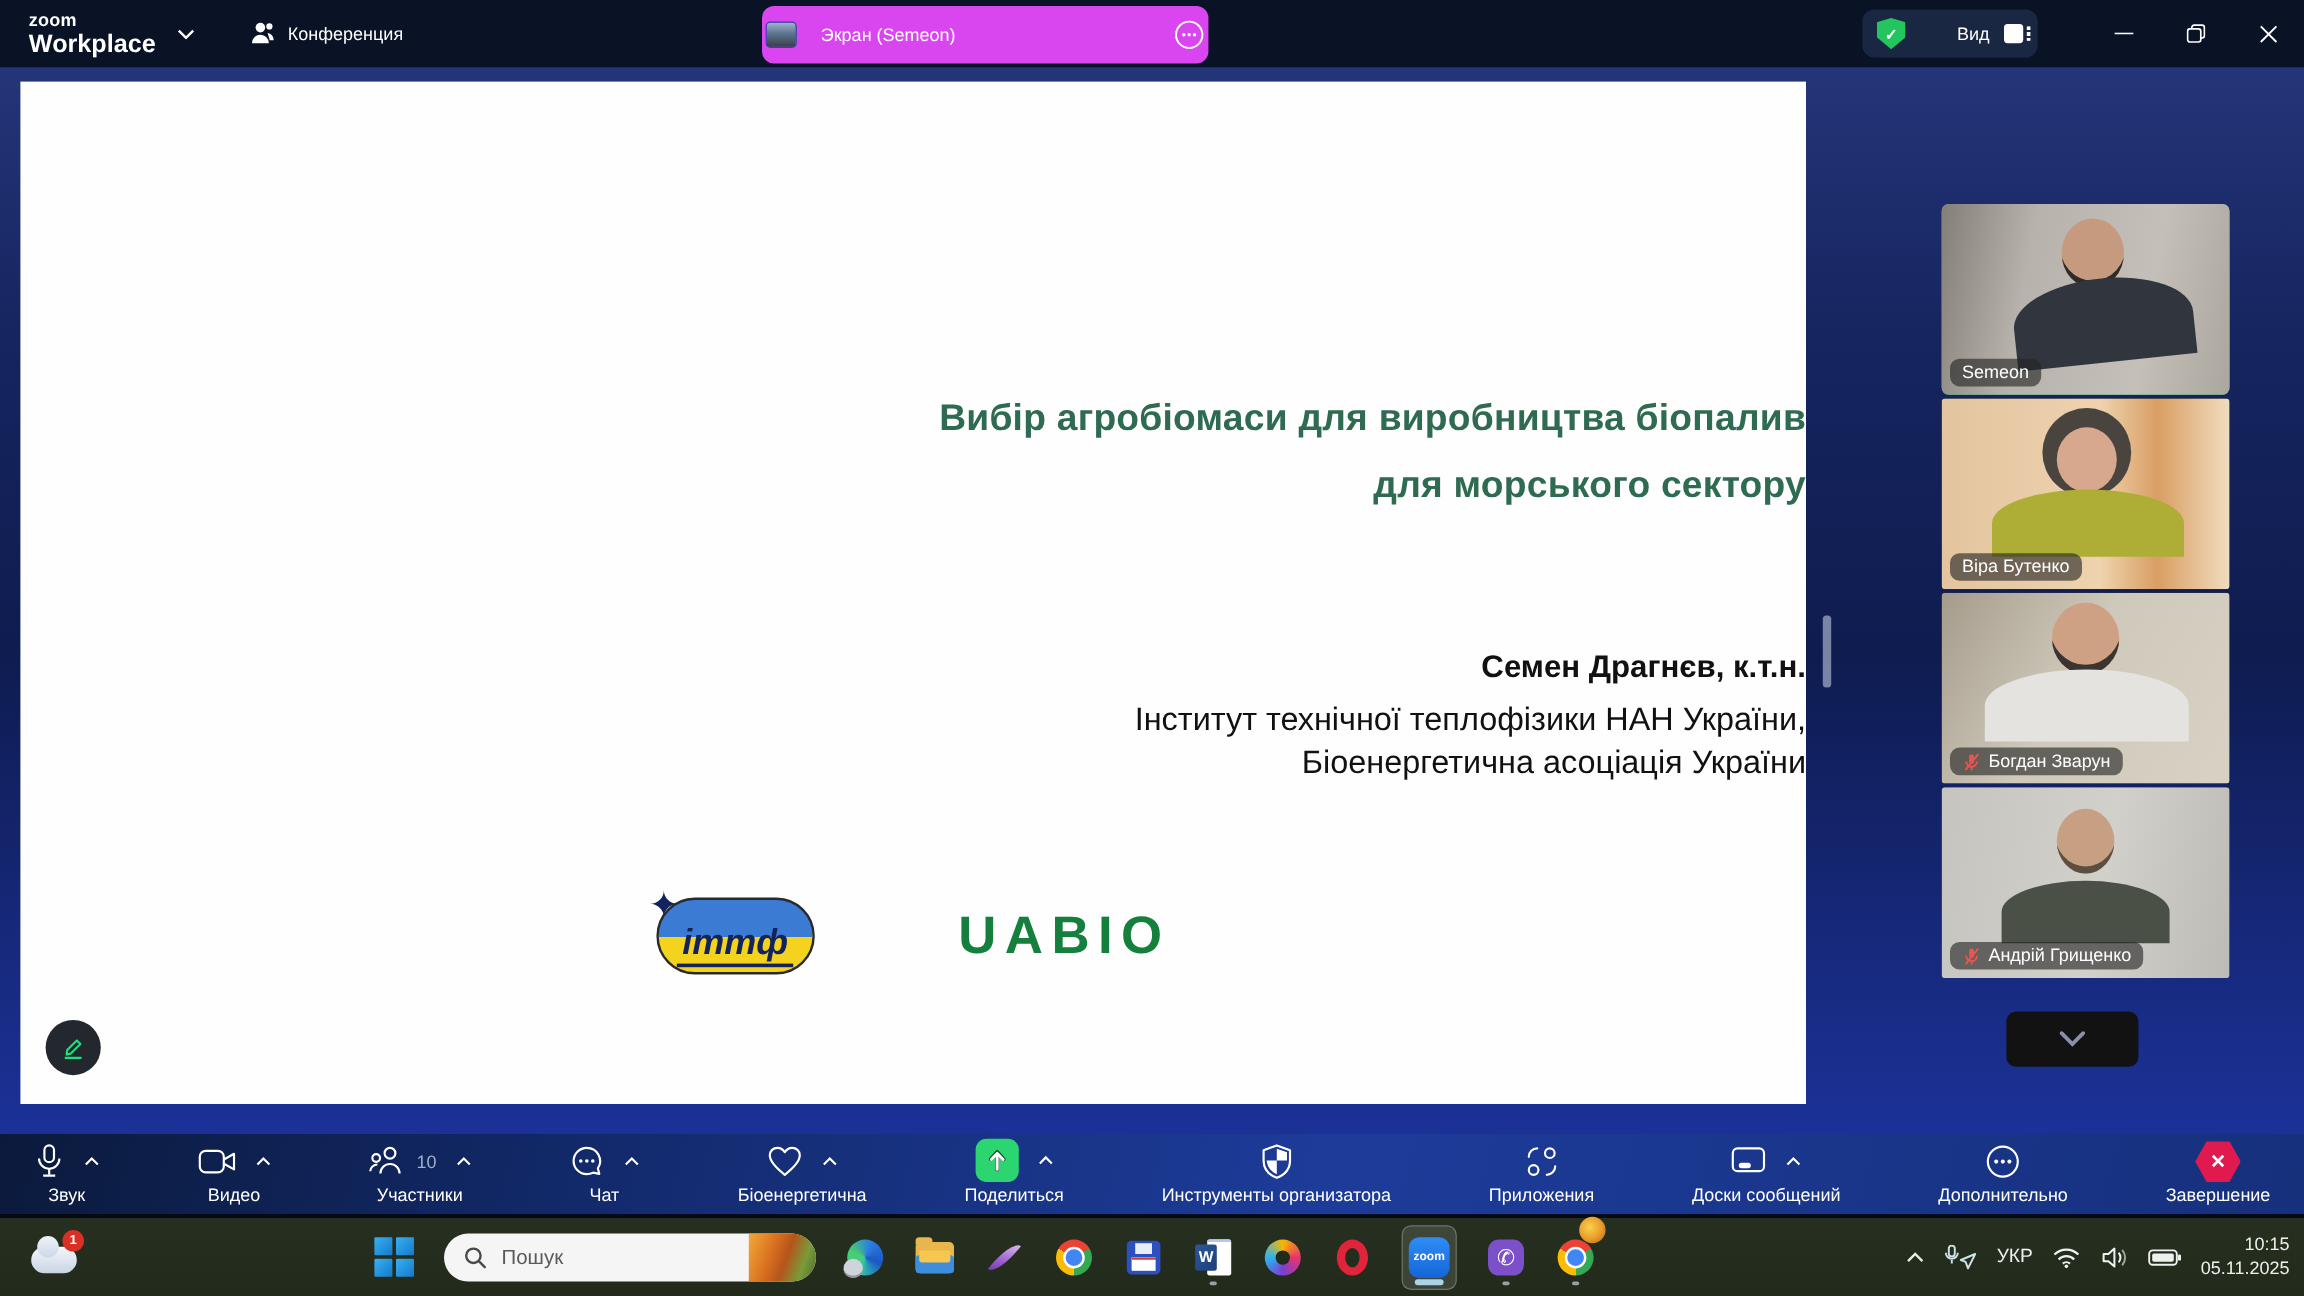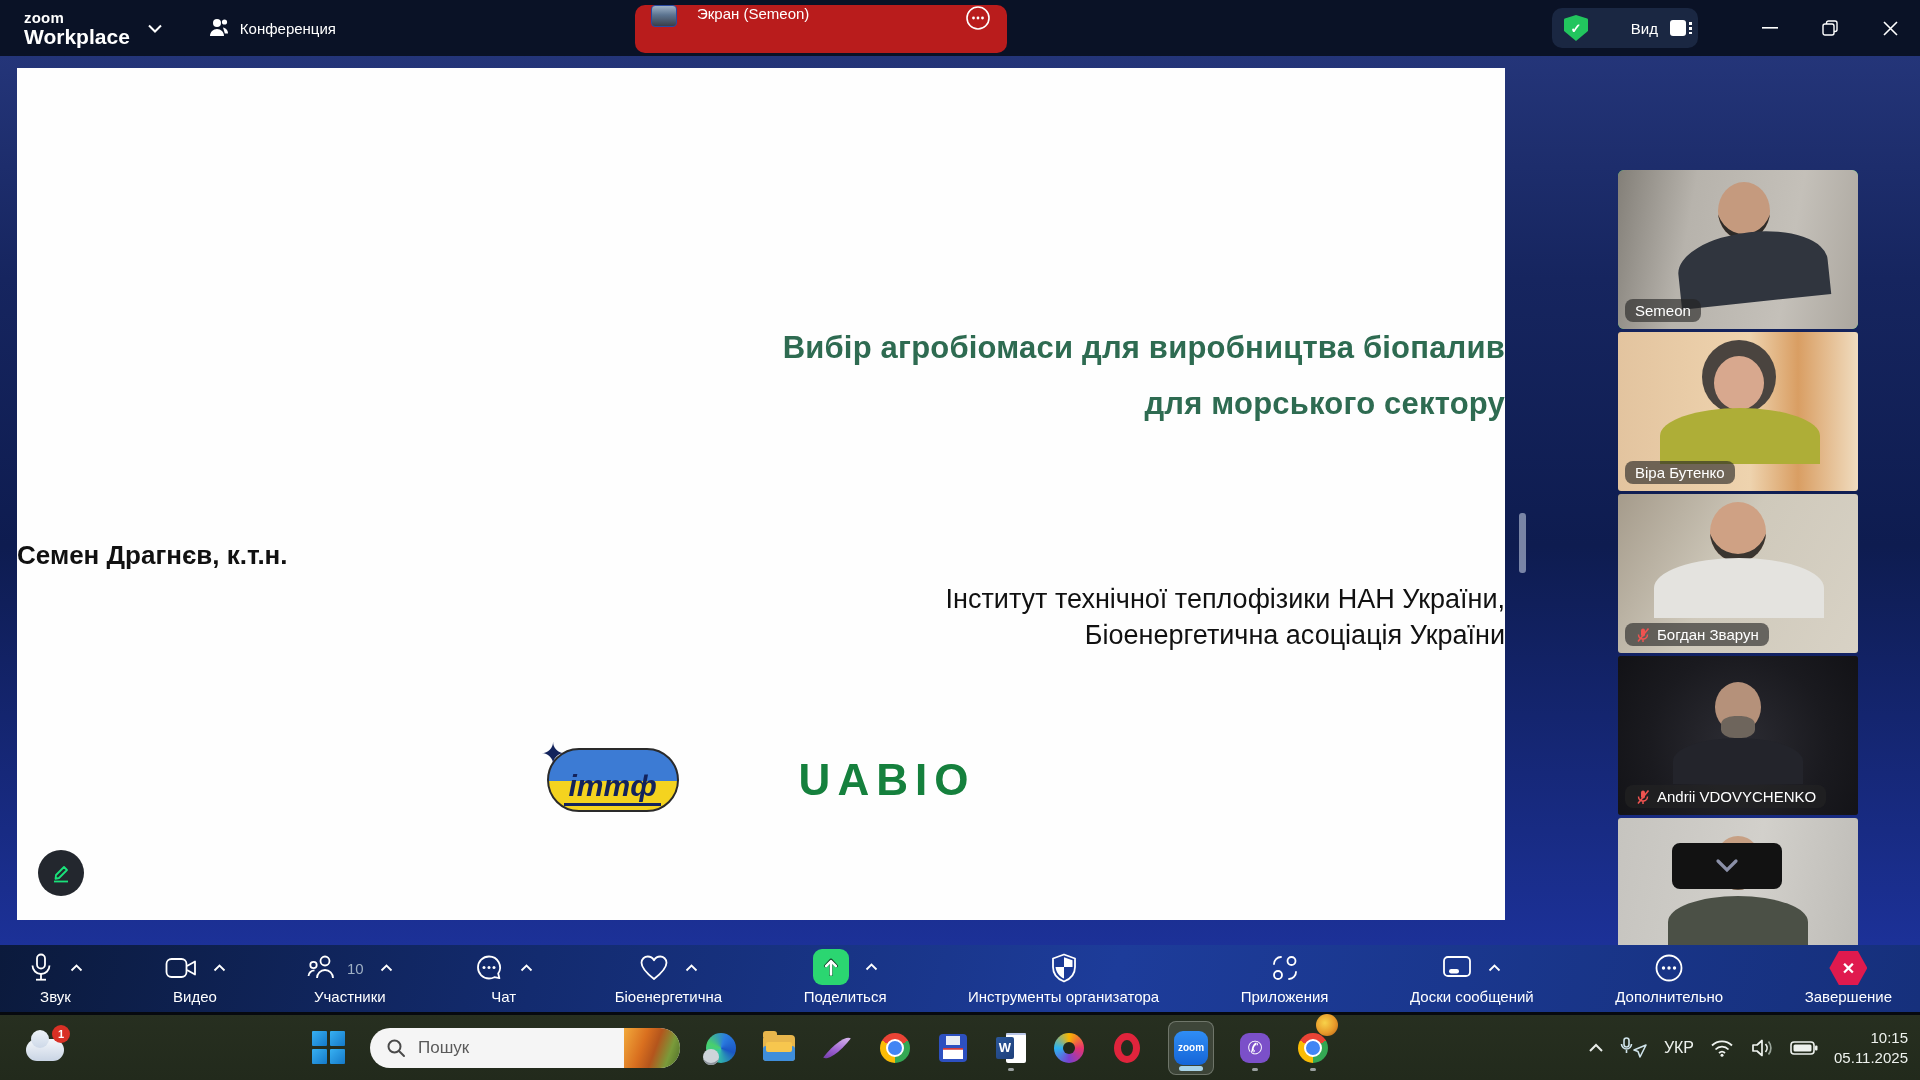--- a/index.html
+++ b/index.html
@@ -11,22 +11,22 @@
   .topbar { position:absolute; left:0; top:0; width:1920px; height:56px;
     background:#0a1226; display:flex; align-items:center; }
   .brand { margin-left:24px; color:#fff; line-height:1; }
   .brand .b-top { font-size:15px; font-weight:bold; letter-spacing:.2px; }
   .brand .b-bottom { font-size:21px; font-weight:bold; margin-top:1px; }
   .chev-dn { margin-left:18px; }
   .tab { display:flex; align-items:center; gap:10px; color:#fff; font-size:15px;
     padding:0 18px; height:72px; }
   .tab.conf { margin-left:28px; }
   .tab.active { position:absolute; left:635px; top:5px; height:48px; width:372px;
-    background:#b91c1c; border-radius:10px; display:flex; align-items:flex-start;
-    padding:0 16px; }
+    background:#d946ef; border-radius:10px; display:flex; align-items:center;
+    padding:0 3px; }
   .tab.active .spacer { flex:1; }
   .mini-thumb { width:26px; height:22px; border-radius:4px;
     background:linear-gradient(180deg,#9fb3c8 0%,#5c7490 45%,#3a3f4a 100%);
     border:1px solid #2b4aa0; }
   .view-pill { position:absolute; left:1552px; top:8px; height:40px; width:146px;
     background:#1a2742; border-radius:10px; display:flex; align-items:center;
     gap:12px; padding:0 12px; color:#fff; font-size:15px; }
   .shield-green { width:24px; height:26px; background:#22c55e;
     border-radius:5px 5px 10px 10px; clip-path:polygon(50% 0,100% 14%,100% 62%,50% 100%,0 62%,0 14%);
     display:flex; align-items:center; justify-content:center; color:#fff;
@@ -38,21 +38,21 @@
   .win-btn { width:60px; height:56px; display:flex; align-items:center; justify-content:center; }
 
   
   .main { position:absolute; left:0; top:56px; width:1920px; height:889px;
     background:linear-gradient(180deg,#243579 0%, #16255f 25%, #0e1c50 55%, #1c3198 100%); }
   .slide { position:absolute; left:17px; top:12px; width:1488px; height:852px;
     background:#fefefe; }
   .slide-title { position:absolute; left:0; width:100%; text-align:right;
     color:#2e6b51; font-weight:bold; font-size:31px; letter-spacing:.2px; }
   .t1 { top:262px; } .t2 { top:318px; }
-  .speaker { position:absolute; top:472px; width:100%; text-align:left;
+  .speaker { position:absolute; top:472px; width:100%; text-align:right;
     color:#111; font-weight:bold; font-size:26px; }
   .aff { position:absolute; width:100%; text-align:right; color:#111; font-size:27px; }
   .a1 { top:516px; } .a2 { top:552px; }
   .logos { position:absolute; top:680px; left:0; width:100%; display:flex;
     justify-content:center; align-items:center; gap:120px; }
   .ittf { position:relative; width:132px; height:64px; border-radius:32px;
     background:linear-gradient(180deg,#3c7bd4 0%,#3c7bd4 52%,#f4d31f 52%,#f4d31f 100%);
     border:2px solid #2a2a2a; display:flex; align-items:flex-end; justify-content:center; }
   .ittf .txt { font-style:italic; font-weight:bold; font-size:30px; color:#13235c;
     margin-bottom:4px; border-bottom:3px solid #13235c; line-height:1; padding:0 4px 2px; }
@@ -323,37 +323,20 @@
                 <rect x="6" y="1.5" width="4" height="8" rx="2" fill="#ef5350"></rect>
                 <path d="M3.5 7.5a4.5 4.5 0 0 0 9 0" fill="none" stroke="#ef5350" stroke-width="1.5"></path>
                 <line x1="8" y1="12" x2="8" y2="15" stroke="#ef5350" stroke-width="1.5"></line>
                 <line x1="13.5" y1="1.5" x2="3" y2="14.5" stroke="#ef5350" stroke-width="1.6"></line>
               </svg>
           </span>
           <span>Богдан Зварун</span>
         </div>
       </div>
 
-      <div class="tile p4 muted">
-        <div class="photo">
-            <div class="ph-head"></div>
-            <div class="ph-body"></div>
-          </div>
-        <div class="name-tag">
-          <span class="mic-off">
-            <svg width="16" height="16" viewBox="0 0 16 16">
-                <rect x="6" y="1.5" width="4" height="8" rx="2" fill="#ef5350"></rect>
-                <path d="M3.5 7.5a4.5 4.5 0 0 0 9 0" fill="none" stroke="#ef5350" stroke-width="1.5"></path>
-                <line x1="8" y1="12" x2="8" y2="15" stroke="#ef5350" stroke-width="1.5"></line>
-                <line x1="13.5" y1="1.5" x2="3" y2="14.5" stroke="#ef5350" stroke-width="1.6"></line>
-              </svg>
-          </span>
-          <span>Andrii VDOVYCHENKO</span>
-        </div>
-      </div>
 
       <div class="tile p5 muted">
         <div class="photo">
             <div class="ph-head"></div>
             <div class="ph-body"></div>
           </div>
         <div class="name-tag">
           <span class="mic-off">
             <svg width="16" height="16" viewBox="0 0 16 16">
                 <rect x="6" y="1.5" width="4" height="8" rx="2" fill="#ef5350"></rect>

